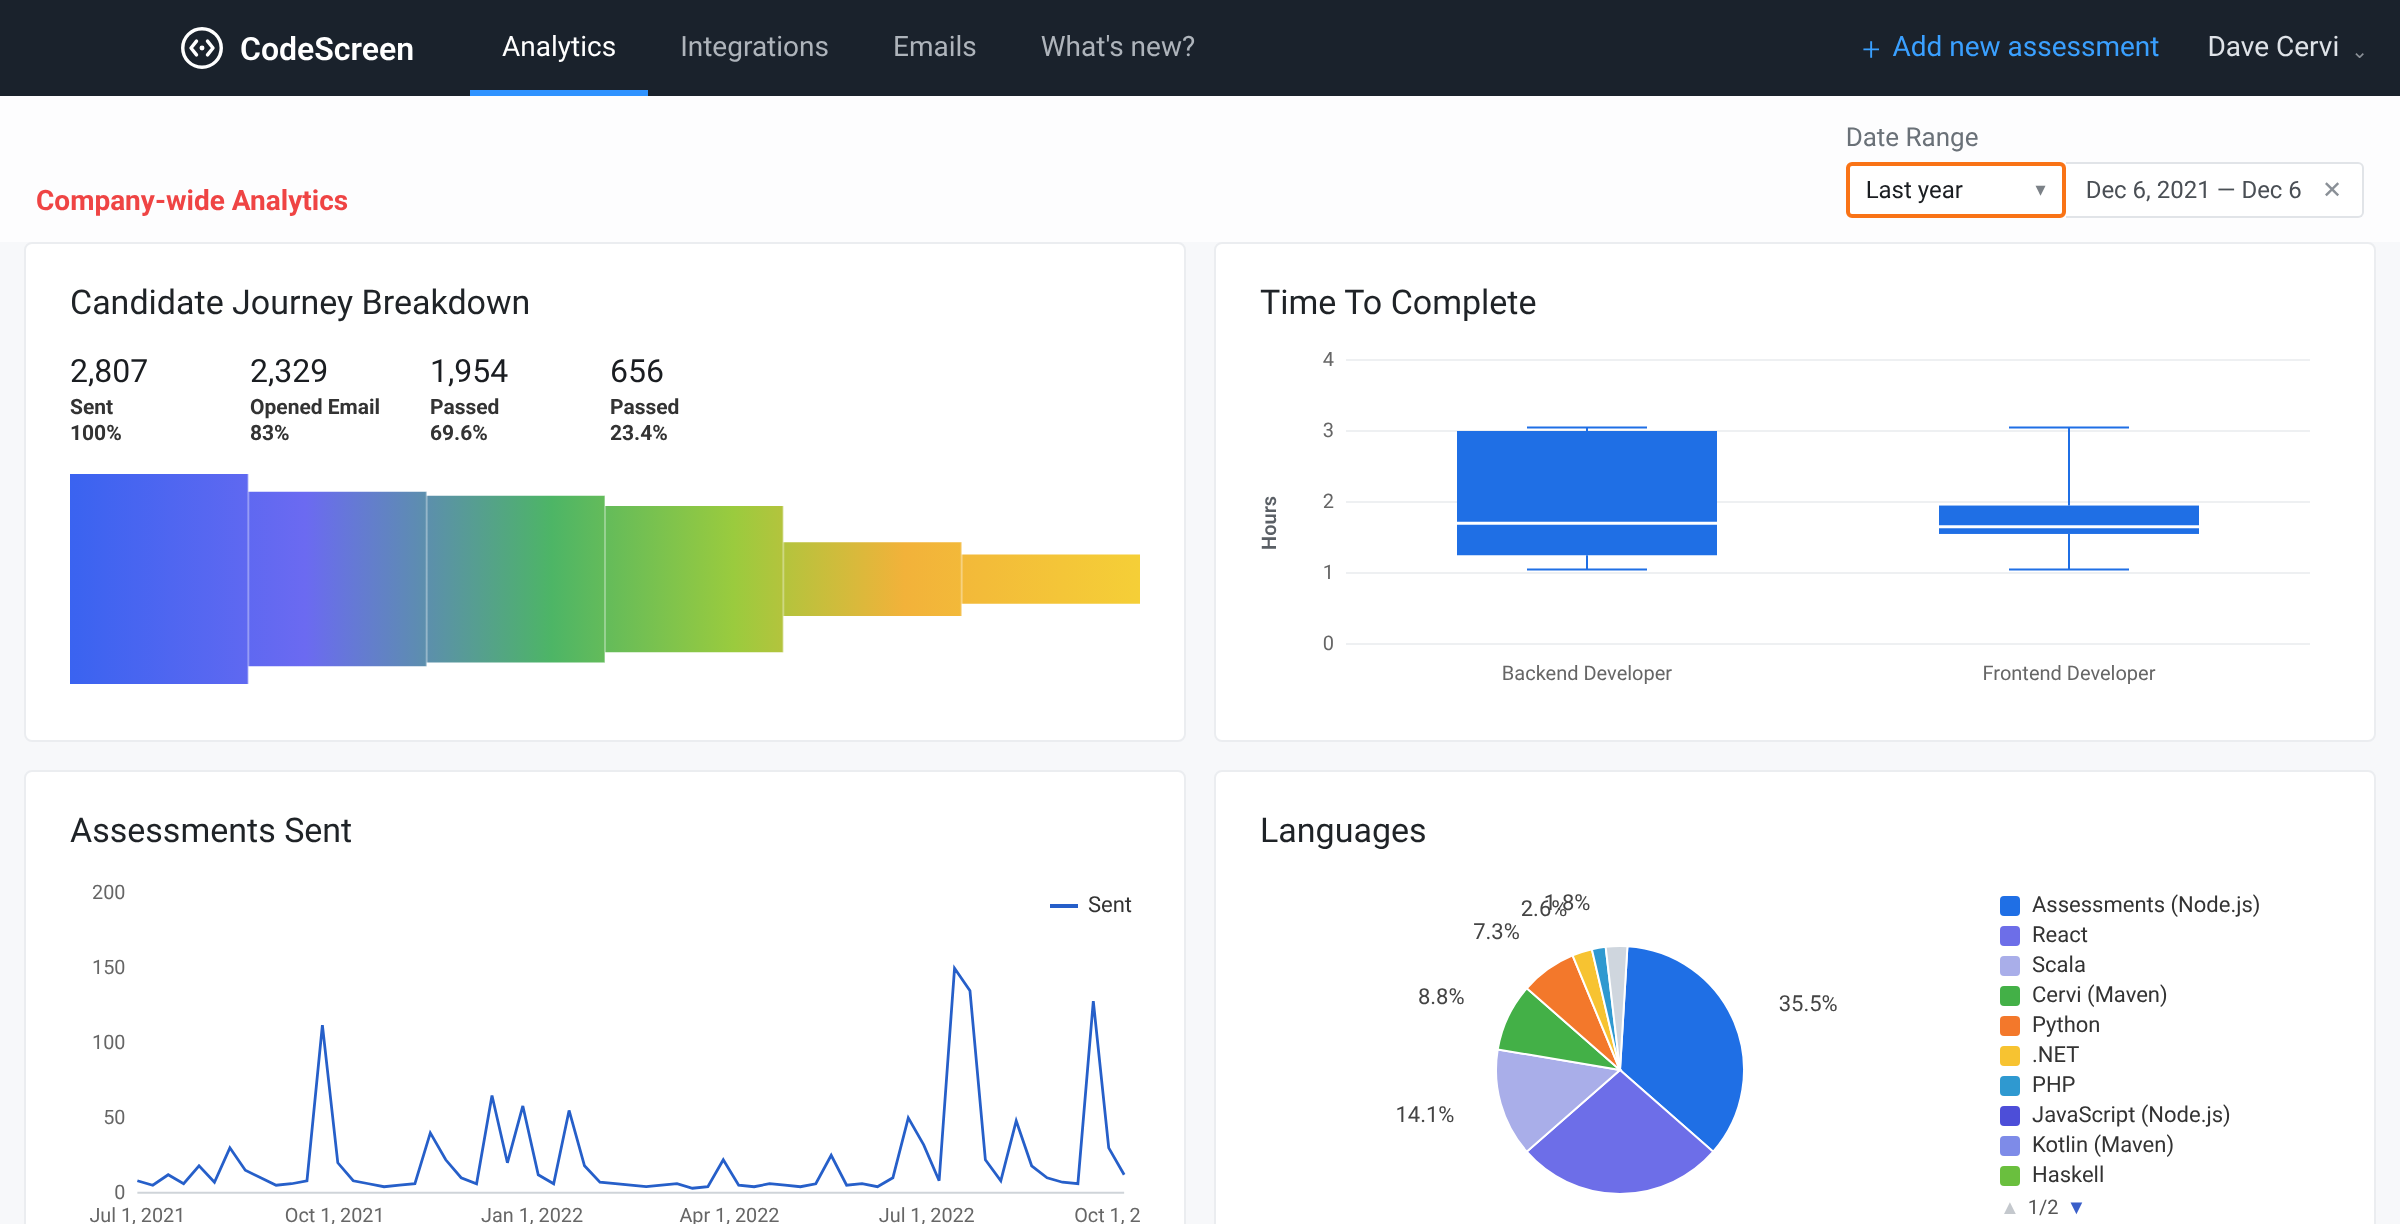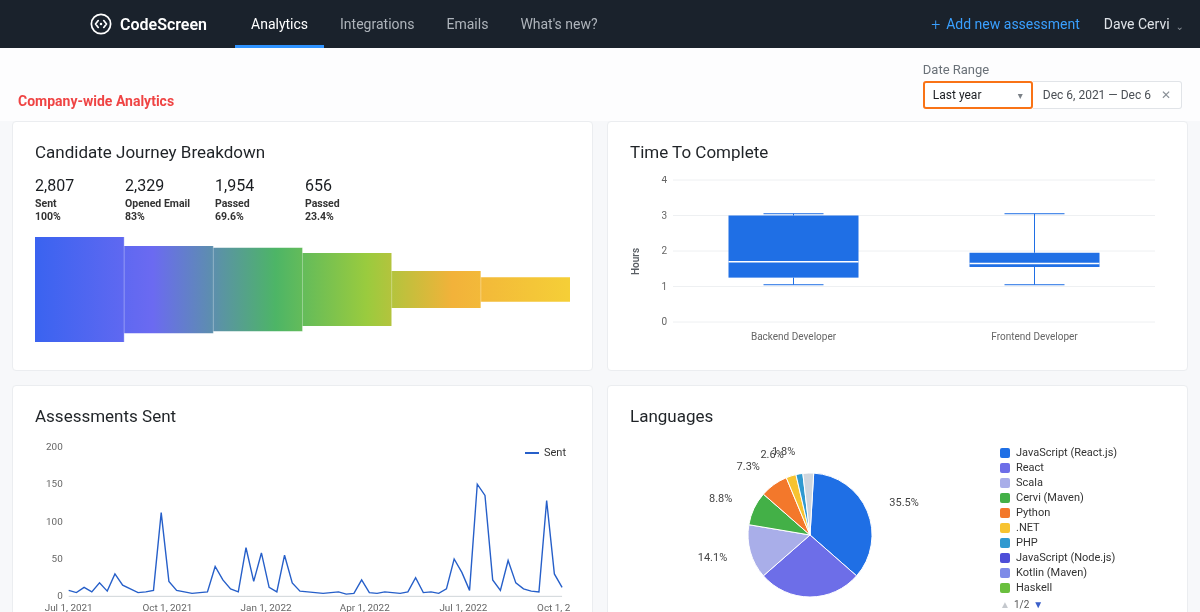--- a/index.html
+++ b/index.html
@@ -240,21 +240,21 @@
             <text x="102.31171418985879" y="61.97243290573139" text-anchor="end" class="pie-label">8.8%</text>
             <text x="129.9102693773176" y="29.71853294888885" text-anchor="end" class="pie-label">7.3%</text>
             <text x="153.70698363562596" y="18.022140907382592" text-anchor="end" class="pie-label">2.6%</text>
             <text x="165.24033903698128" y="15.246347299691266" text-anchor="end" class="pie-label">1.8%</text>
           </g>
       </svg>
       <div>
         <div class="pie-legend">
             <div class="row">
               <span class="sw" style="background:#1f6fe5"></span>
-              <span>JavaScript (React.js)</span>
+              <span>Assessments (Node.js)</span>
             </div>
             <div class="row">
               <span class="sw" style="background:#6d6ee8"></span>
               <span>React</span>
             </div>
             <div class="row">
               <span class="sw" style="background:#a9aee9"></span>
               <span>Scala</span>
             </div>
             <div class="row">

